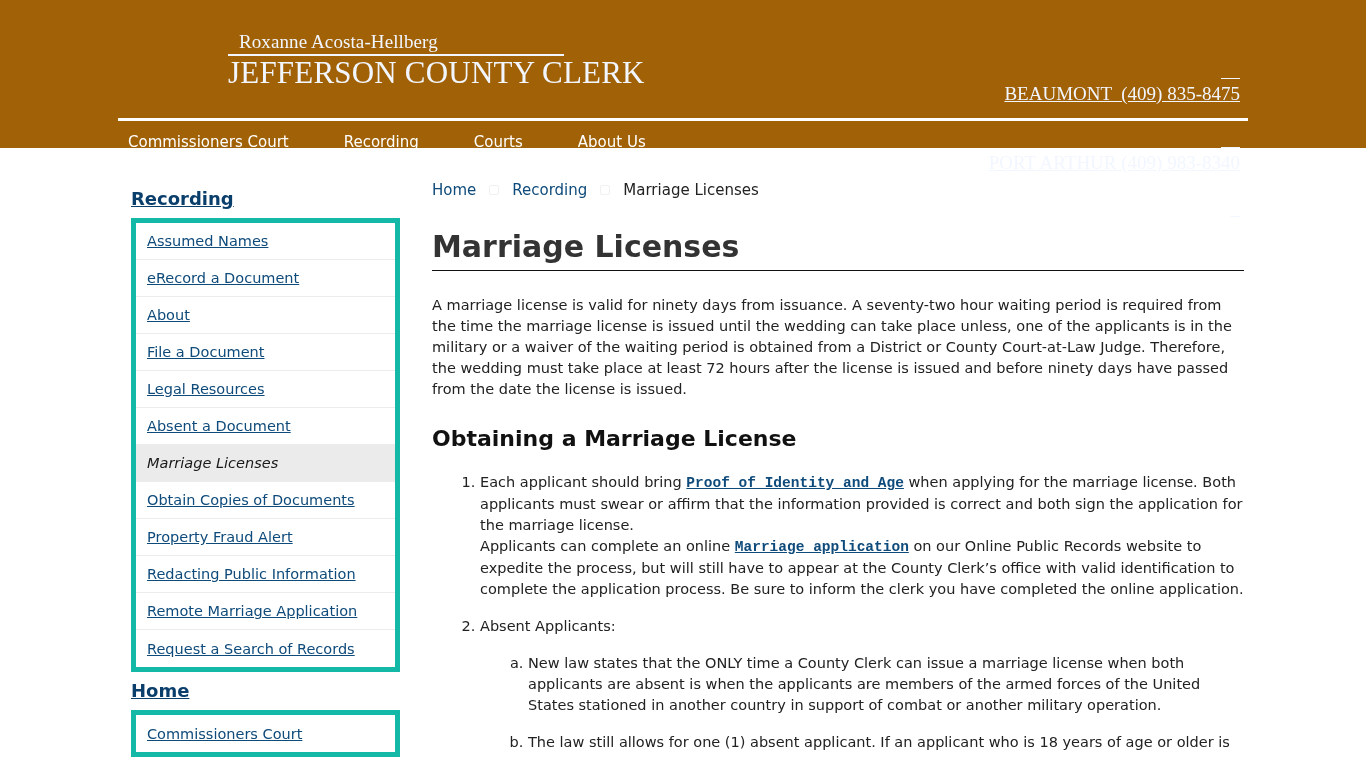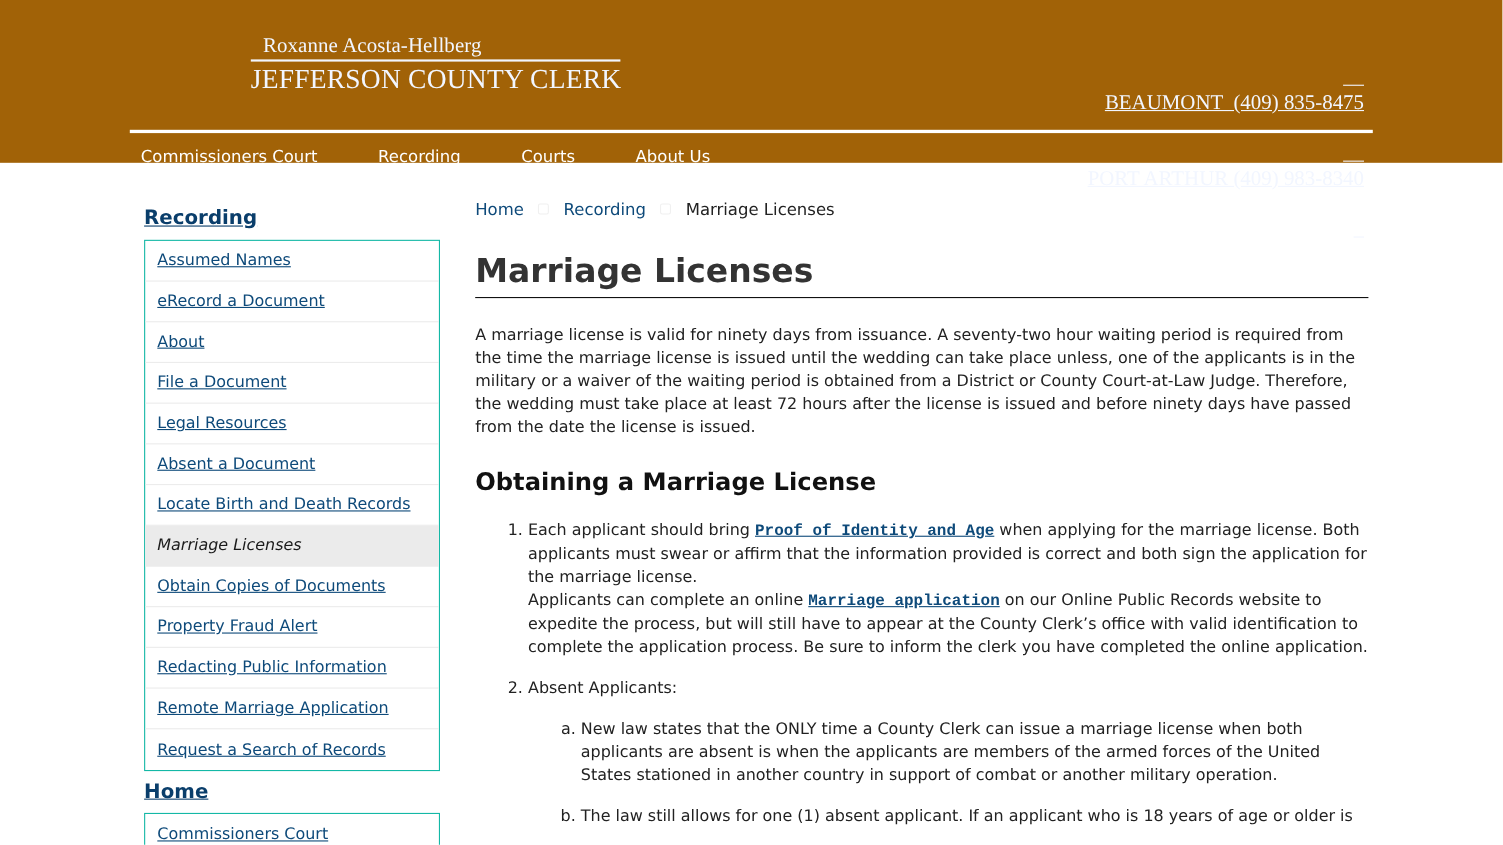--- a/index.html
+++ b/index.html
@@ -3,31 +3,31 @@
 <meta charset="utf-8">
 <style>
   * { box-sizing: border-box; margin: 0; padding: 0; }
   html, body { width: 1366px; height: 768px; overflow: hidden; background: #ffffff; }
   body { font-family: "DejaVu Sans", sans-serif; color: #222; position: relative; }
 
   .header { position: absolute; left: 0; top: 0; width: 1366px; height: 148px; background: #a16207; }
   .logo { position: absolute; left: 228px; top: 30px; width: 336px; }
   .logo-name { font-family: "Liberation Serif", serif; color: #f2f6ff; font-size: 19px; padding-left: 11px; line-height: 24px; letter-spacing: 0.1px; }
   .logo-rule { height: 2px; background: #f2f6ff; margin-top: 0px; width: 336px; }
-  .logo-title { font-family: "Liberation Serif", serif; color: #f2f6ff; font-size: 25px; line-height: 34px; letter-spacing: 0.2px; white-space: nowrap; }
+  .logo-title { font-family: "Liberation Serif", serif; color: #f2f6ff; font-size: 31px; line-height: 34px; letter-spacing: 0.2px; white-space: nowrap; }
 
   .phones { position: absolute; right: 126px; top: 36px; text-align: right; font-family: "Liberation Serif", serif; color: #f2f6ff; font-size: 19px; line-height: 23px; white-space: pre; text-decoration: underline; }
 
   .nav-rule { position: absolute; left: 118px; top: 118px; width: 1130px; height: 3px; background: #ffffff; }
   .nav { position: absolute; left: 128px; top: 132px; display: flex; gap: 0; }
   .nav a { color: #ffffff; font-size: 15px; text-decoration: none; line-height: 20px; display: inline-block; }
 
   .sidebar { position: absolute; left: 131px; top: 186px; width: 269px; }
   .side-heading { font-weight: bold; font-size: 18px; color: #0a3e6b; text-decoration: underline; display: inline-block; line-height: 26px; }
-  .side-list { border: 1px solid #14b8a6; margin-top: 6px; }
+  .side-list { border: 5px solid #14b8a6; margin-top: 6px; }
   .side-item { height: 37px; border-bottom: 1px solid #ececec; padding-left: 11px; display: flex; align-items: center; font-size: 14.5px; }
   .side-item:last-child { border-bottom: none; }
   .side-item a { color: #0e4a7a; text-decoration: underline; }
   .side-item.active { background: #ebebeb; }
   .side-item.active span { font-style: italic; color: #1a1a1a; }
 
   .main { position: absolute; left: 432px; top: 176px; width: 812px; }
   .crumbs { display: flex; align-items: center; font-size: 15px; height: 28px; }
   .crumbs a { color: #0e4a7a; text-decoration: none; }
   .crumbs .sep { display: inline-block; width: 10px; height: 10px; margin: 0 13px; border: 1px solid #f0f0f0; border-radius: 2px; }
@@ -80,23 +80,20 @@
       </div>
     <div class="side-item">
         <a href="#">File a Document</a>
       </div>
     <div class="side-item">
         <a href="#">Legal Resources</a>
       </div>
     <div class="side-item">
         <a href="#">Absent a Document</a>
       </div>
-    <div class="side-item">
-        <a href="#">Locate Birth and Death Records</a>
-      </div>
     <div class="side-item active">
         <span>Marriage Licenses</span>
       </div>
     <div class="side-item">
         <a href="#">Obtain Copies of Documents</a>
       </div>
     <div class="side-item">
         <a href="#">Property Fraud Alert</a>
       </div>
     <div class="side-item">

